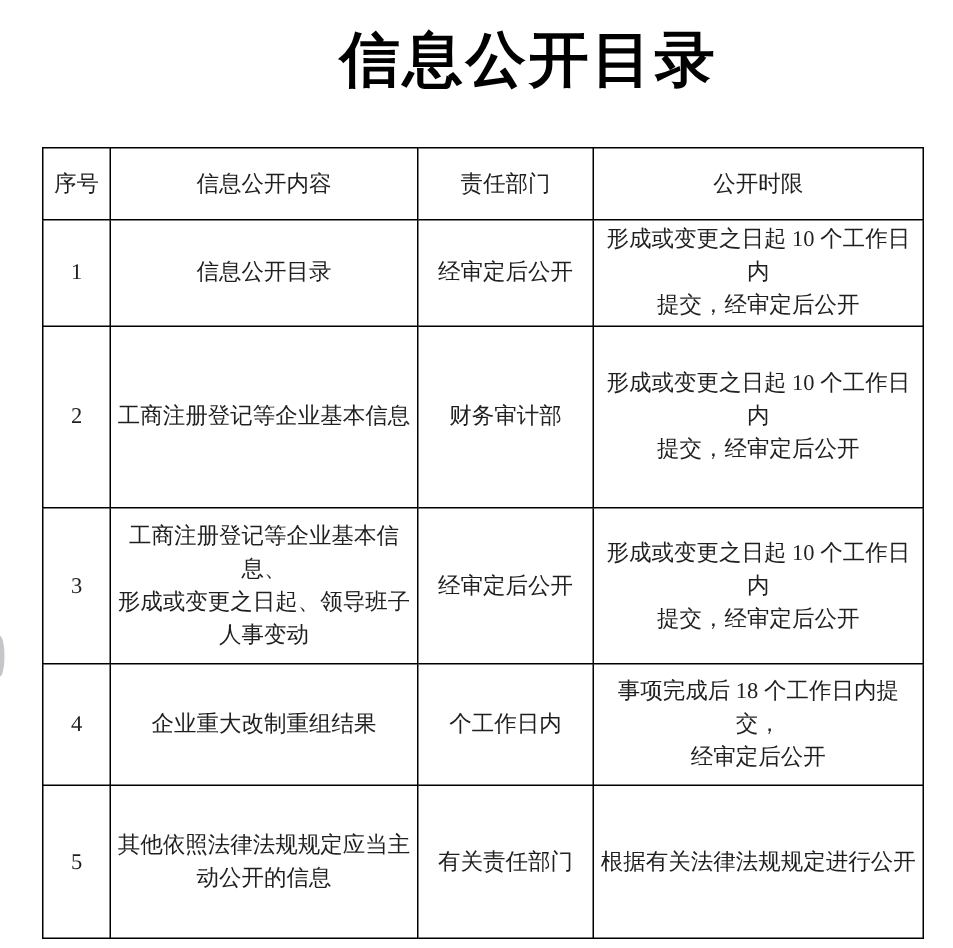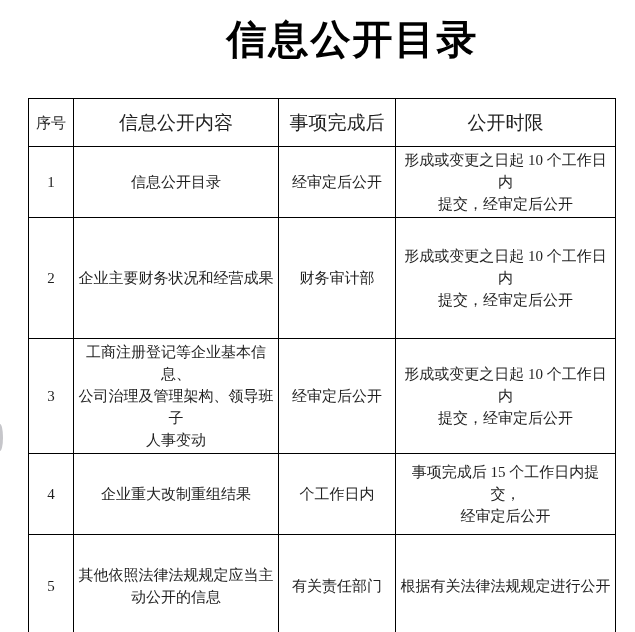--- a/index.html
+++ b/index.html
@@ -50,21 +50,21 @@
   col.c-no   { width: 45px; }
   col.c-cont { width: 205px; }
   col.c-dept { width: 117px; }
   col.c-dl   { width: 220px; }
   tr.r-head { height: 48px; }
   tr.r-1 { height: 46px; }
   tr.r-2 { height: 121px; }
   tr.r-3 { height: 104px; }
   tr.r-4 { height: 81px; }
   tr.r-5 { height: 102px; }
-  th.hd-bold { font-weight: bold; font-size: 19px; }
+  th.hd-bold { font-weight: bold; font-size: 15px; }
   td.lh-23 { line-height: 23px; }
   td.lh-29 { line-height: 29px; }
   td.lh-31 { line-height: 31px; }
   .scan-artifact {
     position: absolute;
     left: -3px;
     top: 424px;
     width: 6px;
     height: 27px;
     border-radius: 50%;
@@ -82,51 +82,51 @@
   <colgroup>
     <col class="c-no">
       <col class="c-cont">
       <col class="c-dept">
       <col class="c-dl">
   </colgroup>
   <tbody>
     <tr class="r-head">
       <th>序号</th>
       <th class="hd-bold">信息公开内容</th>
-      <th class="hd-bold">事项完成后</th>
+      <th class="hd-bold">责任部门</th>
       <th class="hd-bold">公开时限</th>
     </tr>
     <tr class="r-1">
       <td>1</td>
       <td>信息公开目录</td>
       <td>经审定后公开</td>
       <td class="lh-23">形成或变更之日起 10 个工作日内
 提交，经审定后公开</td>
     </tr>
     <tr class="r-2">
       <td>2</td>
-      <td>企业主要财务状况和经营成果</td>
+      <td>工商注册登记等企业基本信息</td>
       <td>财务审计部</td>
       <td class="lh-29">形成或变更之日起 10 个工作日内
 提交，经审定后公开</td>
     </tr>
     <tr class="r-3">
       <td>3</td>
       <td>工商注册登记等企业基本信息、
-公司治理及管理架构、领导班子
+形成或变更之日起、领导班子
 人事变动</td>
       <td>经审定后公开</td>
       <td class="lh-31">形成或变更之日起 10 个工作日内
 提交，经审定后公开</td>
     </tr>
     <tr class="r-4">
       <td>4</td>
       <td>企业重大改制重组结果</td>
       <td>个工作日内</td>
-      <td class="lh-23">事项完成后 15 个工作日内提交，
+      <td class="lh-23">事项完成后 18 个工作日内提交，
 经审定后公开</td>
     </tr>
     <tr class="r-5">
       <td>5</td>
       <td>其他依照法律法规规定应当主
 动公开的信息</td>
       <td>有关责任部门</td>
       <td>根据有关法律法规规定进行公开</td>
     </tr>
   </tbody>

